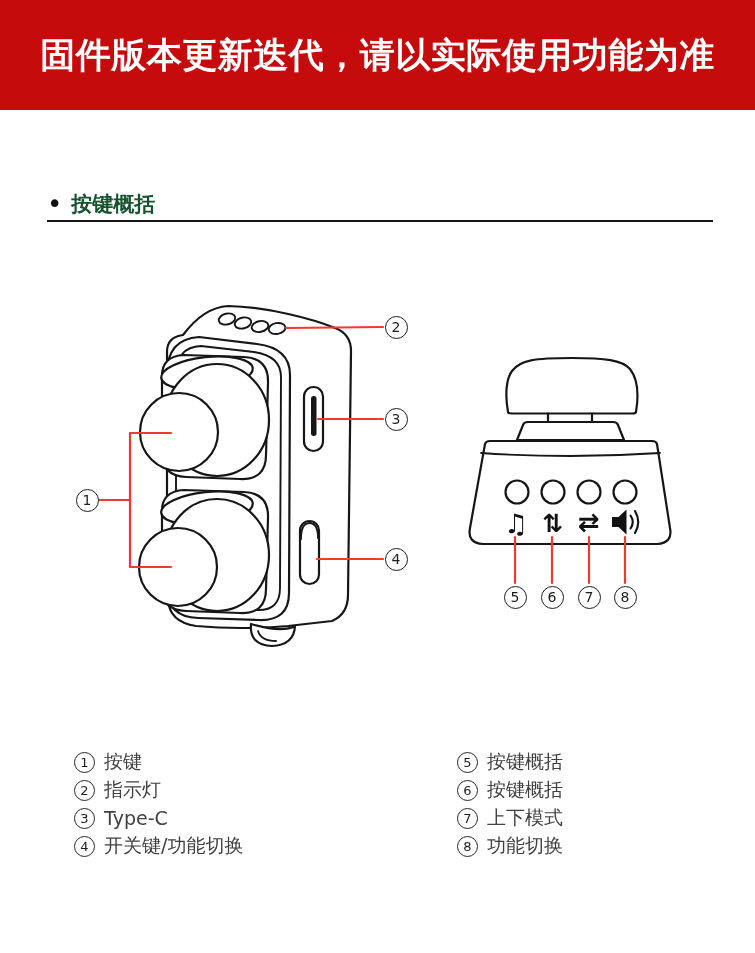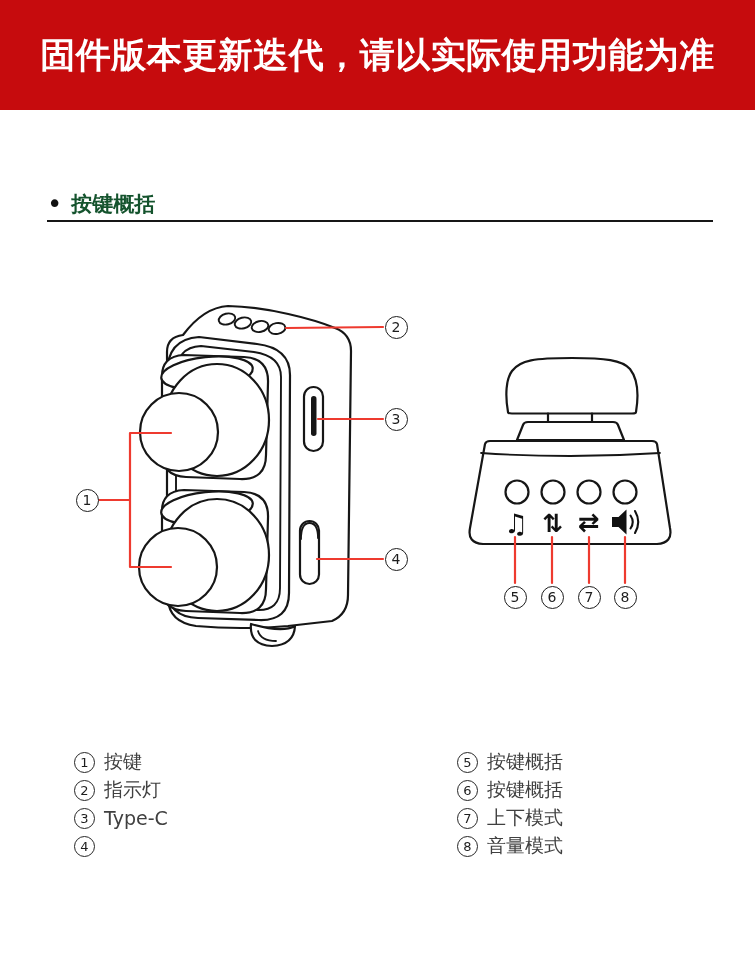--- a/index.html
+++ b/index.html
@@ -157,35 +157,36 @@
     <div class="legend-row">
       <span class="cnum">2</span>
       <span class="legend-label">指示灯</span>
     </div>
     <div class="legend-row">
       <span class="cnum">3</span>
       <span class="legend-label">Type-C</span>
     </div>
     <div class="legend-row">
       <span class="cnum">4</span>
+      <span class="legend-label">开关键/功能切换</span>
     </div>
   </div>
 
   <div class="legend legend-right">
     <div class="legend-row">
       <span class="cnum">5</span>
       <span class="legend-label">按键概括</span>
     </div>
     <div class="legend-row">
       <span class="cnum">6</span>
       <span class="legend-label">按键概括</span>
     </div>
     <div class="legend-row">
       <span class="cnum">7</span>
       <span class="legend-label">上下模式</span>
     </div>
     <div class="legend-row">
       <span class="cnum">8</span>
-      <span class="legend-label">音量模式</span>
+      <span class="legend-label">功能切换</span>
     </div>
   </div>
 
 </div>
 
 </body></html>

